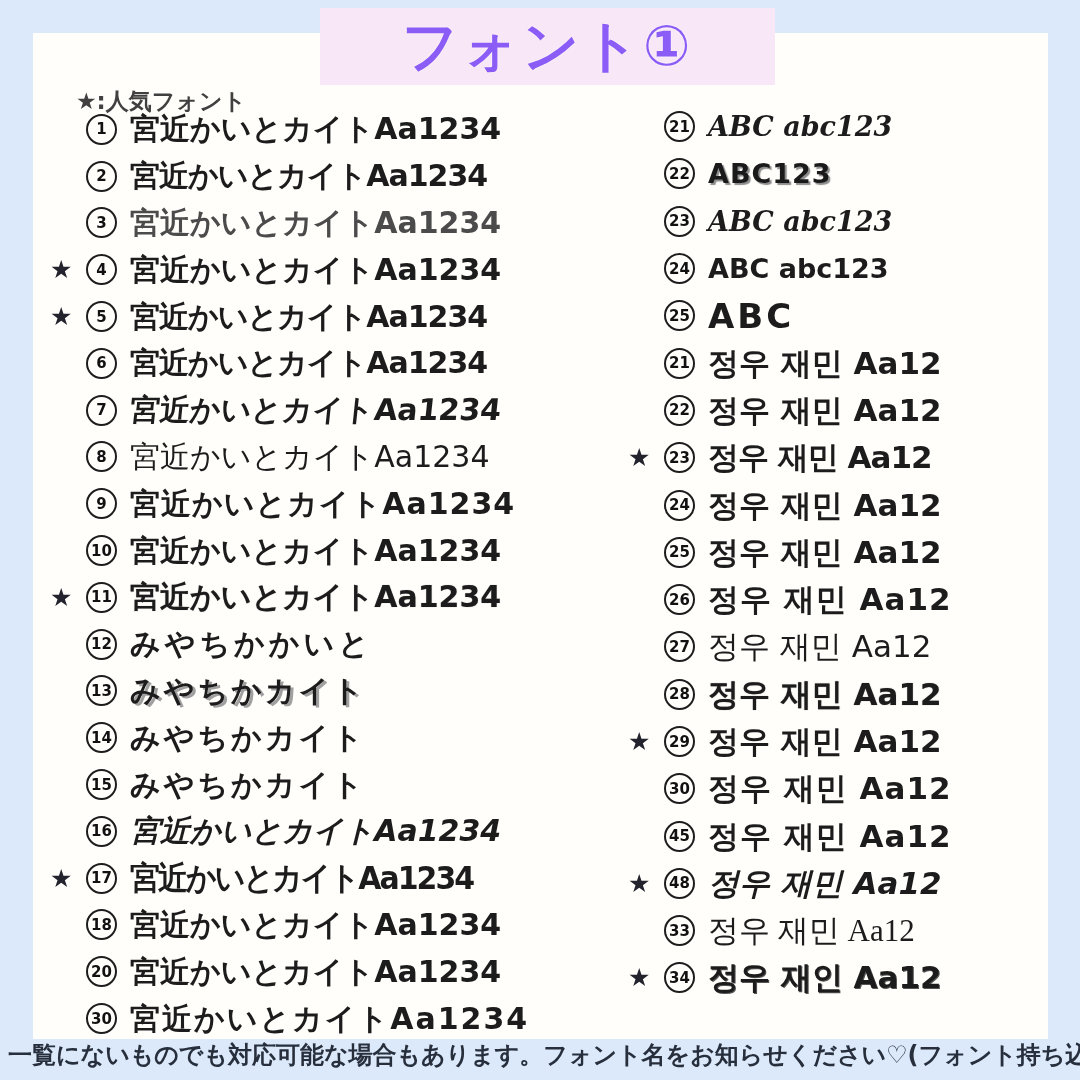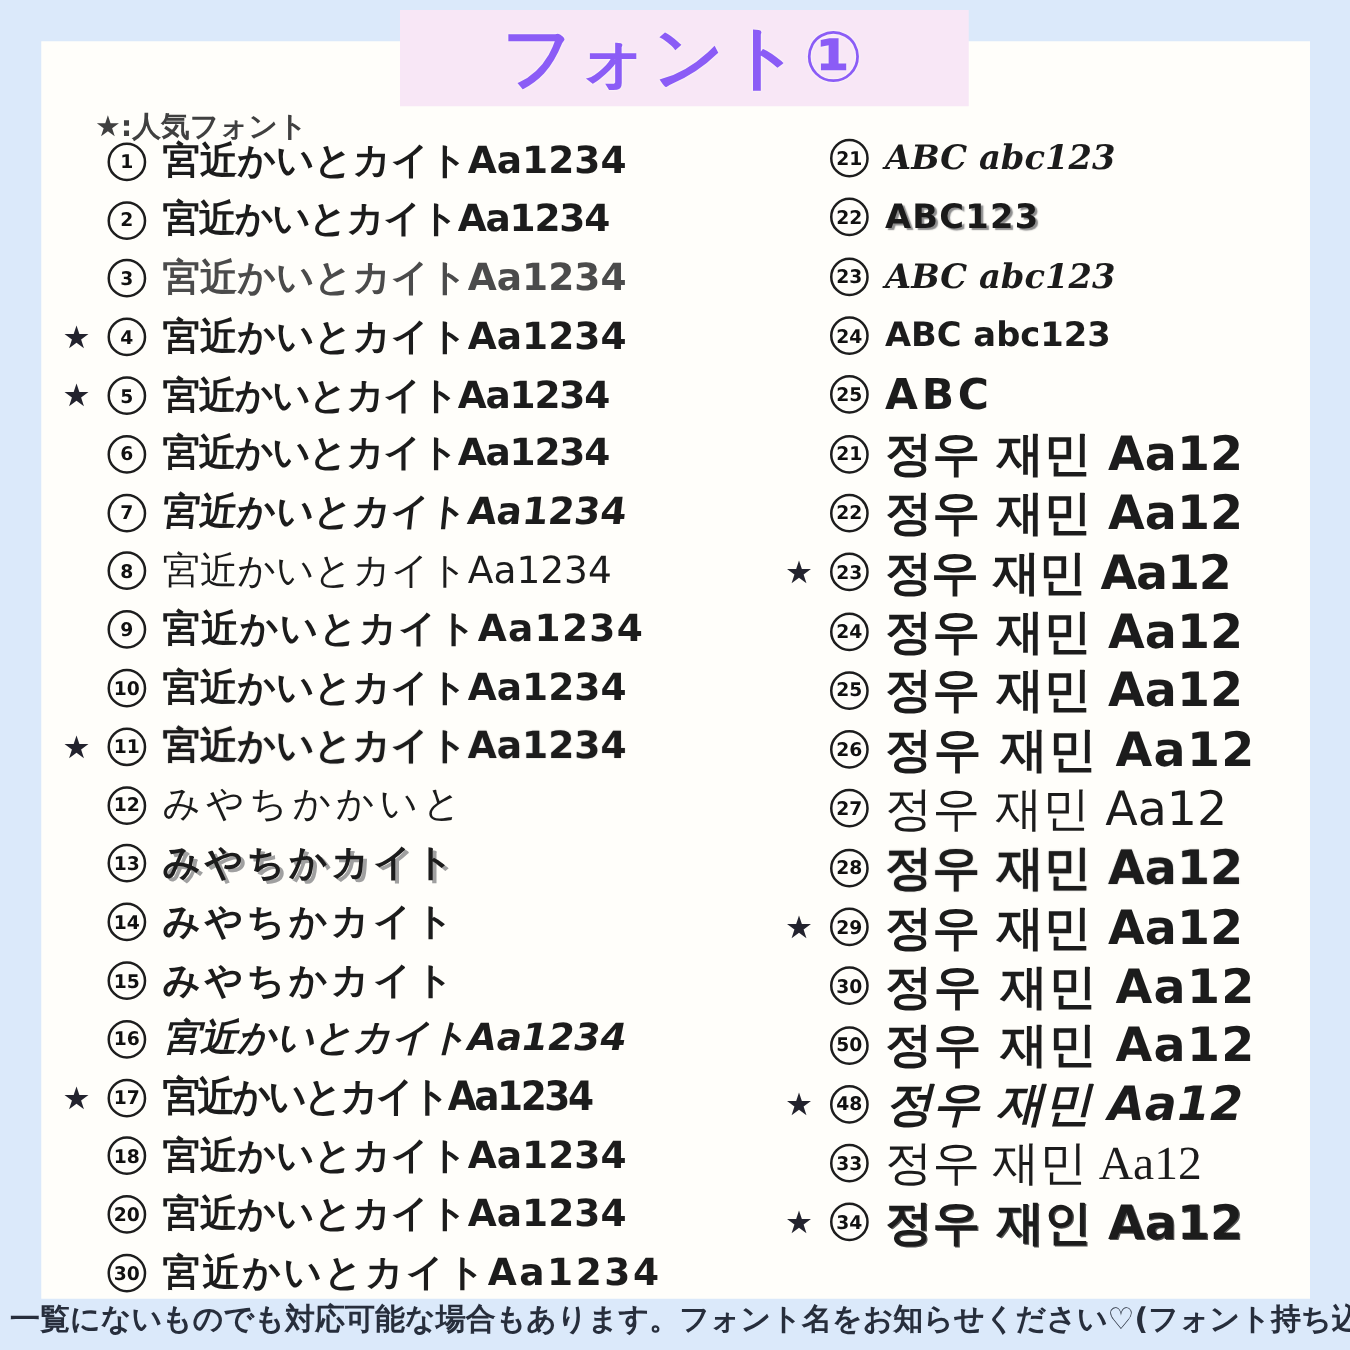--- a/index.html
+++ b/index.html
@@ -24,33 +24,33 @@
   .col-right{left:628px;top:103px;}
   .row{display:flex;align-items:center;white-space:nowrap;}
   .col-left .row{height:46.8px;}
   .col-right .row{height:47.3px;}
   .star{flex:0 0 36px;width:36px;font-size:25px;color:#23232e;text-align:left;line-height:1;}
   .num{flex:0 0 31px;width:31px;height:31px;border:2px solid #1d1d1d;border-radius:50%;
        display:inline-flex;align-items:center;justify-content:center;
        font-size:15px;font-weight:600;color:#111;background:transparent;}
   .sample{margin-left:13px;font-size:30px;color:var(--ink);line-height:1;}
   .col-right .sample{font-size:27px;}
-  .col-right .sample.kr{font-size:38px;text-align:center;}
+  .col-right .sample.kr{font-size:31px;text-align:center;}
   
   .v-gothic{font-weight:600;}
   .v-heavy{font-weight:900;letter-spacing:-1px;}
   .v-gray{font-weight:800;color:#4b4b4b;}
   .v-bold{font-weight:800;}
   .v-techno{font-weight:800;letter-spacing:-1px;}
   .v-slant{font-weight:800;display:inline-block;transform:skewX(-6deg);}
   .v-round{font-weight:500;}
   .v-round2{font-weight:600;letter-spacing:1px;}
   .v-medium{font-weight:600;}
   .v-outline-soft{font-weight:700;text-shadow:0 0 1px #9a9a9a;}
-  .v-bubble{font-weight:400;letter-spacing:4px;}
+  .v-bubble{font-weight:700;letter-spacing:4px;}
   .v-shadow{font-weight:900;letter-spacing:3px;text-shadow:3px 2px 0 #a0a0a0;}
   .v-marker{font-weight:800;letter-spacing:3px;}
   .v-light{font-weight:600;letter-spacing:3px;}
   .v-brush{font-weight:800;font-style:italic;}
   .v-black{font-weight:900;letter-spacing:-2px;display:inline-block;transform:scaleY(1.08);}
   .v-mixbold{font-weight:800;}
   .v-stencil{font-weight:700;letter-spacing:2px;}
   .v-script{font-family:"DejaVu Serif",serif;font-style:italic;font-weight:700;}
   .v-3d{font-weight:900;letter-spacing:1px;color:#1a1a1a;text-shadow:2px 2px 1px #8d8d8d;}
   .v-cursive{font-family:"DejaVu Serif",serif;font-style:italic;font-weight:600;}
@@ -250,21 +250,21 @@
         <span class="num">29</span>
         <span class="sample v-k-round kr">정우 재민 Aa12</span>
       </div>
       <div class="row">
         <span class="star"></span>
         <span class="num">30</span>
         <span class="sample v-k-heavy kr">정우 재민 Aa12</span>
       </div>
       <div class="row">
         <span class="star"></span>
-        <span class="num">50</span>
+        <span class="num">45</span>
         <span class="sample v-k-heavy kr">정우 재민 Aa12</span>
       </div>
       <div class="row">
         <span class="star">★</span>
         <span class="num">48</span>
         <span class="sample v-k-hand kr">정우 재민 Aa12</span>
       </div>
       <div class="row">
         <span class="star"></span>
         <span class="num">33</span>

